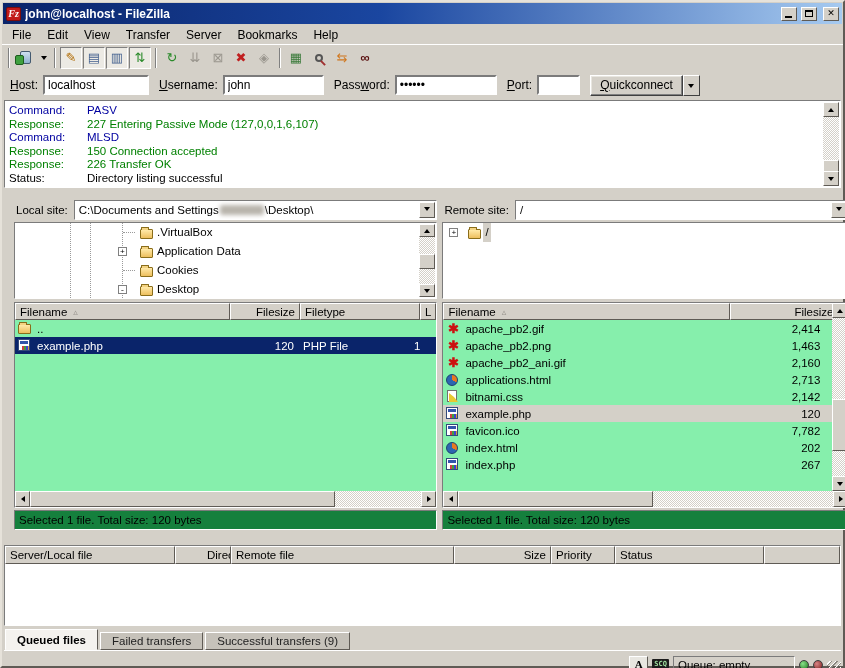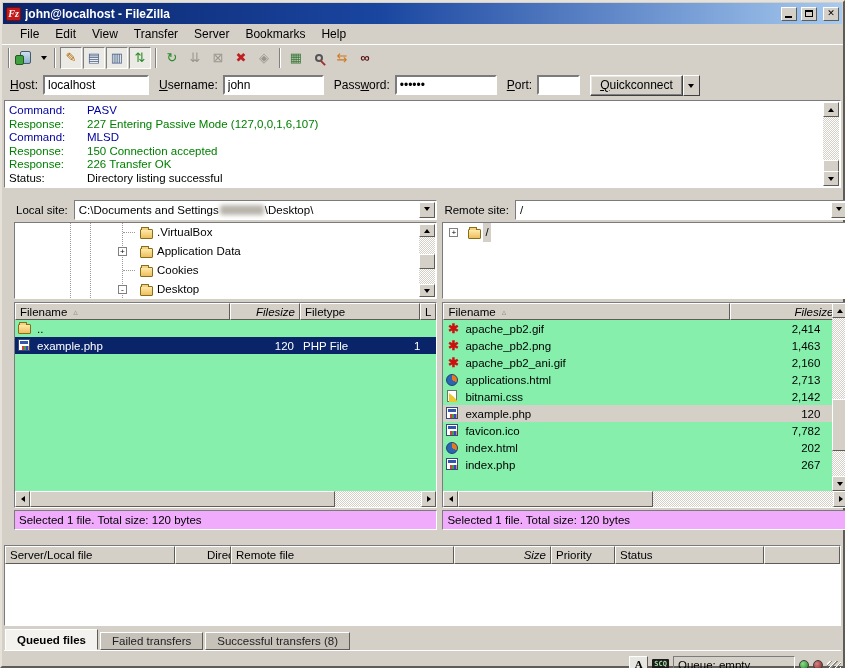--- a/index.html
+++ b/index.html
@@ -14,21 +14,21 @@
   .app-icon{ width:15px; height:14px; background:#c21a1a; border:1px solid #7a0c0c; border-radius:2px;
     color:#fff; font:italic bold 10px/12px "Liberation Serif", serif; text-align:center; }
   .title-text{ color:#fff; font-weight:bold; font-size:12px; flex:1; white-space:nowrap; overflow:hidden;}
   .winbtn{ width:16px; height:14px; background:#d4d0c8; border:1px solid; border-color:#fff #5f5b55 #5f5b55 #fff;
     display:flex; align-items:center; justify-content:center; position:relative; }
   .winbtn.close{ margin-left:2px; font:bold 9px/9px "DejaVu Sans", sans-serif; }
   .glyph-min{ position:absolute; bottom:2px; left:3px; width:7px; height:2px; background:#000; }
   .glyph-max{ width:8px; height:7px; border:1px solid #000; border-top:2px solid #000; }
 
   
-  .menubar{ height:19px; display:flex; padding:0 10px; flex:0 0 19px; }
+  .menubar{ height:19px; display:flex; align-items:center; padding:0 2px; flex:0 0 19px; }
   .menu-item{ padding:2px 8px; font-size:12px; }
 
   
   .toolbar{ height:26px; display:flex; align-items:center; padding:0 3px; gap:1px;
     border-top:1px solid #fff; flex:0 0 26px;}
   .tb{ width:22px; height:22px; display:flex; align-items:center; justify-content:center;
     font-size:13px; border:1px solid transparent; }
   .tb.pressed{ border-color:#808080 #fff #fff #808080; background:#eceae4; }
   .tb-sep{ width:2px; height:20px; border-left:1px solid #808080; border-right:1px solid #fff; margin:0 3px;}
   .tb-drop{ width:13px; }
@@ -98,29 +98,29 @@
   .conn{ position:absolute; top:9px; border-top:1px dotted #9a9a9a; }
   .tlabel{ position:absolute; padding:0 2px; }
   .tlabel.sel-in{ background:#d4d0c8; }
 
   
   .listbox{ flex:1; border:1px solid; border-color:#7b7b7b #fff #fff #7b7b7b; display:flex;
     flex-direction:column; position:relative; background:#86efac; overflow:hidden; }
   .lheader{ height:17px; display:flex; background:#d4d0c8; font-size:11.5px; flex:0 0 17px; }
   .hcell{ border:1px solid; border-color:#fff #5f5b55 #5f5b55 #fff; padding:0 4px; display:flex;
     align-items:center; overflow:hidden; white-space:nowrap; }
-  .hcell.right{ justify-content:flex-end;font-style:italic; }
+  .hcell.right{ justify-content:flex-end; }
   .sort{ color:#9a9690; font-size:9px; margin-left:6px; }
   .lbody{ flex:1; overflow:hidden; }
   .lrow{ height:17px; display:flex; align-items:center; font-size:11.5px; white-space:nowrap; }
   .lrow.sel{ background:#0a246a; color:#fff; }
   .lrow.sel-in{ background:#d4d0c8; }
   .cell-r{ text-align:right; }
   .selinfo{ height:20px; margin-top:2px; border:1px solid; border-color:#7b7b7b #fff #fff #7b7b7b;
-    display:flex; align-items:center; padding:0 4px; font-size:11.5px; flex:0 0 20px; background:#f0abfc;}
+    display:flex; align-items:center; padding:0 4px; font-size:11.5px; flex:0 0 20px; background:#15803d;}
 
   
   .fico{ width:14px; height:13px; margin:0 5px 0 3px; flex:0 0 14px; position:relative; display:inline-block;}
   .ico-folder{ width:13px; height:10px; margin-top:2px; background:linear-gradient(#ffe9a8,#edbf5e);
     border:1px solid #8a6d1a; border-radius:1px; position:relative; }
   .ico-folder::before{ content:""; position:absolute; top:-3px; left:0; width:6px; height:2px;
     background:#f3d382; border:1px solid #8a6d1a; border-bottom:none; border-radius:1px 1px 0 0; }
   .ico-app{ width:12px; height:12px; background:#fff; border:1px solid #334a7a; }
   .ico-app::before{ content:""; position:absolute; top:1px; left:1px; right:1px; height:3px; background:#3355aa;}
   .ico-app::after{ content:""; position:absolute; left:3px; top:6px; width:7px; height:4px;
@@ -481,21 +481,21 @@
       <span class="hcell" style="width:64px;">Priority</span>
       <span class="hcell" style="width:149px;">Status</span>
       <span class="hcell" style="flex:1;"></span>
     </div>
     <div class="qbody"></div>
   </div>
 
   <div class="tabsrow">
     <span class="tab active">Queued files</span>
     <span class="tab">Failed transfers</span>
-    <span class="tab">Successful transfers (8)</span>
+    <span class="tab">Successful transfers (9)</span>
   </div>
 
   <div class="statusbar">
     <span class="sb-icon-a">A</span>
     <span class="sb-badge">SCQ</span>
     <span class="queue-panel">Queue: empty</span>
     <span class="led green"></span>
     <span class="led red"></span>
     <span class="grip"></span>
   </div>

